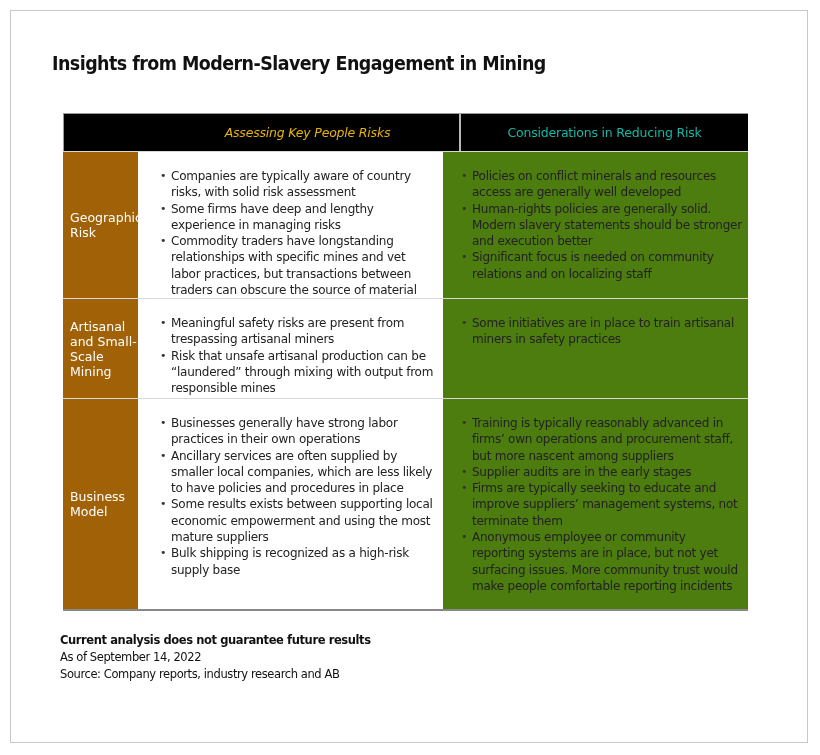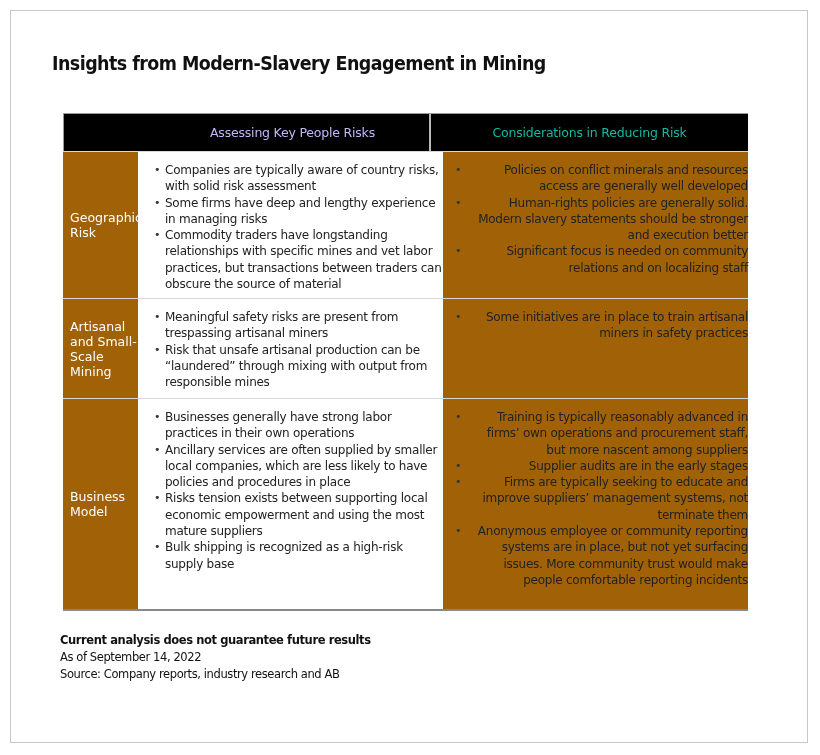--- a/index.html
+++ b/index.html
@@ -1,28 +1,28 @@
 <!DOCTYPE html>
 <html><head>
 <meta charset="utf-8">
 <style>
   html, body { margin: 0; padding: 0; background: #ffffff; }
   body { width: 820px; height: 755px; position: relative; overflow: hidden; font-family: "DejaVu Sans", sans-serif; }
   .frame { position: absolute; left: 10px; top: 10px; width: 798px; height: 733px; border: 1px solid #c8c8c8; box-sizing: border-box; background: #fff; }
   .title { position: absolute; left: 52px; top: 52px; font-family: "DejaVu Sans", sans-serif; font-weight: bold; font-size: 19px; color: #111; letter-spacing: -0.6px; transform: scaleX(0.92); transform-origin: left center; white-space: nowrap; }
   .table { position: absolute; left: 63px; top: 113px; width: 685px; }
   .hdr { display: flex; height: 38px; background: #000; border-top: 1px solid #9a9a9a; border-left: 1px solid #9a9a9a; box-sizing: border-box; }
-  .hdr .h1 { width: 367px; color: #c4b5fd; font-size: 12.5px; display: flex; align-items: center; justify-content: center; padding-left: 92px; box-sizing: border-box; border-right: 2px solid #b8b8b8; letter-spacing: -0.2px; }
+  .hdr .h1 { width: 397px; color: #eab308; font-size: 12.5px; display: flex; align-items: center; justify-content: center; padding-left: 92px; box-sizing: border-box; border-right: 2px solid #b8b8b8; letter-spacing: -0.2px; font-style: italic; }
   .hdr .h2 { flex: 1; color: #14b8a6; font-size: 12.5px; display: flex; align-items: center; justify-content: center; letter-spacing: -0.2px; }
   .row { display: flex; border-top: 1px solid #d8d8d8; }
   .row:first-of-type { border-top: none; }
   .rlabel { width: 75px; background: #a16207; color: #fff; font-size: 12.5px; line-height: 15px; padding-left: 7px; box-sizing: border-box; display: flex; align-items: center; }
   .c1 { width: 305px; background: #fff; padding: 10px 0 10px 14px; box-sizing: border-box; }
-  .c2 { flex: 1; background: #a16207; padding: 10px 0 10px 10px; box-sizing: border-box; text-align: right; }
-  ul { list-style: none; margin: 0; padding: 0; }
+  .c2 { flex: 1; background: #4d7c0f; padding: 10px 0 10px 10px; box-sizing: border-box; }
+  ul { list-style: none; margin: 6px; padding: 0; }
   li { position: relative; padding-left: 13px; font-size: 12px; line-height: 16.3px; color: #222; letter-spacing: -0.25px; }
   li::before { content: "•"; position: absolute; left: 2px; top: 0; font-size: 11px; color: #333; }
   .r1 { height: 146px; }
   .r2 { height: 99px; }
   .r3 { height: 210px; border-bottom: 2px solid #888; }
   .r3 .rlabel { border-bottom: none; }
   .notes { position: absolute; left: 60px; top: 632px; font-size: 11.5px; color: #111; letter-spacing: -0.4px; }
   .notes div { line-height: 17px; }
   .notes .bold { font-weight: bold; }
 </style>
@@ -71,21 +71,21 @@
       </ul>
     </div>
   </div>
 
   <div class="row r3">
     <div class="rlabel">Business Model</div>
     <div class="c1">
       <ul>
         <li>Businesses generally have strong labor practices in their own operations</li>
         <li>Ancillary services are often supplied by smaller local companies, which are less likely to have policies and procedures in place</li>
-        <li>Risks tension exists between supporting local economic empowerment and using the most mature suppliers</li>
+        <li>Some results exists between supporting local economic empowerment and using the most mature suppliers</li>
         <li>Bulk shipping is recognized as a high-risk supply base</li>
       </ul>
     </div>
     <div class="c2">
       <ul>
         <li>Training is typically reasonably advanced in firms’ own operations and procurement staff, but more nascent among suppliers</li>
         <li>Supplier audits are in the early stages</li>
         <li>Firms are typically seeking to educate and improve suppliers’ management systems, not terminate them</li>
         <li>Anonymous employee or community reporting systems are in place, but not yet surfacing issues. More community trust would make people comfortable reporting incidents</li>
       </ul>

